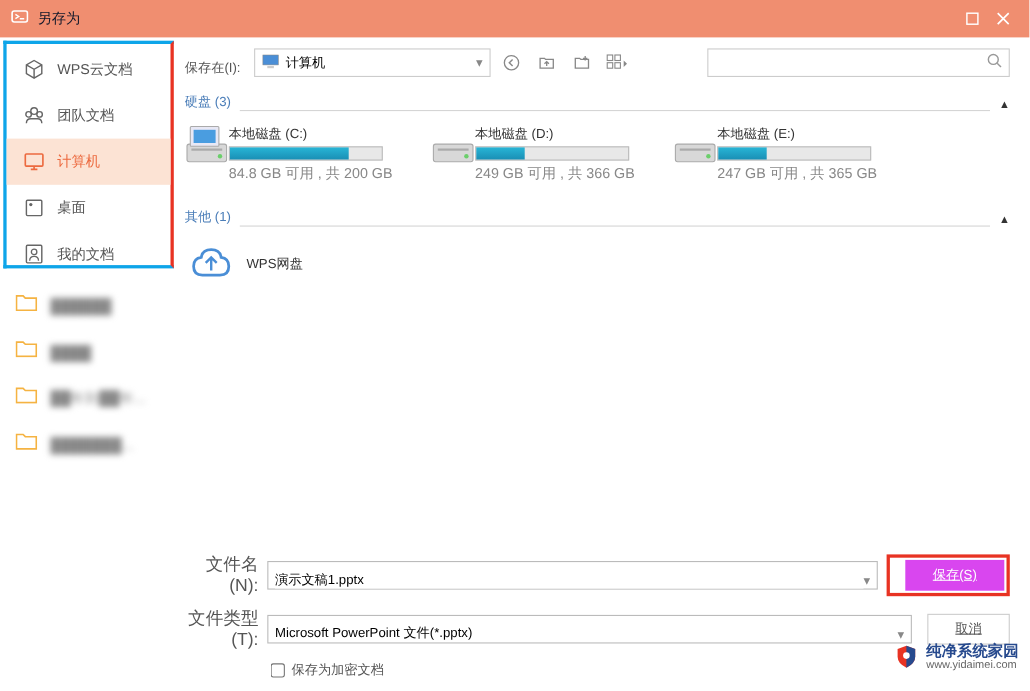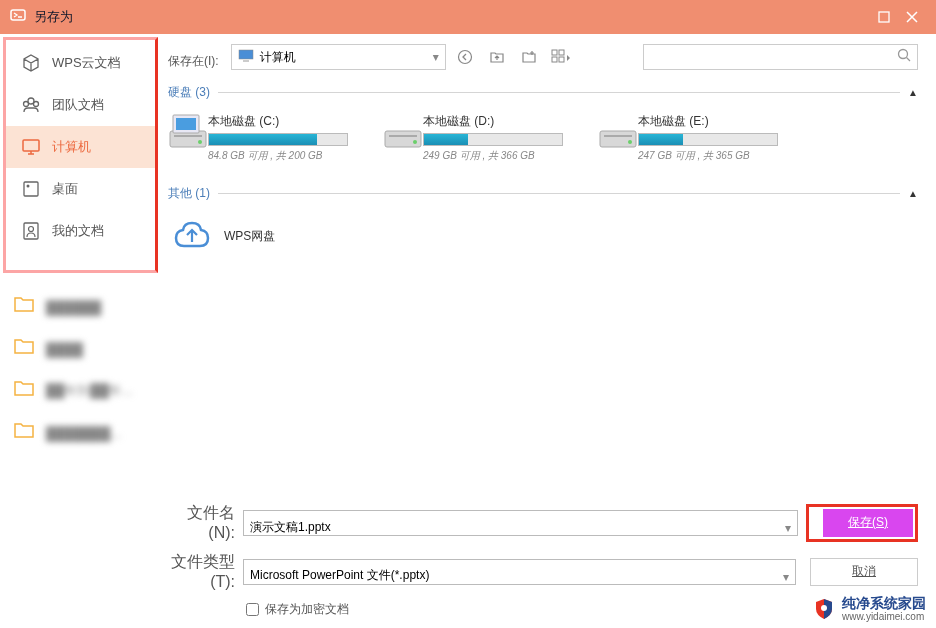--- a/index.html
+++ b/index.html
@@ -5,21 +5,21 @@
     * { margin: 0; padding: 0; box-sizing: border-box; font-family: "Microsoft YaHei", Arial, sans-serif; }
     body { width: 936px; height: 628px; background: #fff; position: relative; overflow: hidden; }
     
     .titlebar { height: 34px; background: #f08e70; display: flex; align-items: center; padding: 0 10px; color: #0f172a; }
     .titlebar-icon { margin-right: 8px; }
     .titlebar-title { flex: 1; font-size: 13px; }
     .titlebar-btn { width: 28px; height: 28px; display: flex; align-items: center; justify-content: center; cursor: pointer; }
     
     .main { display: flex; height: 594px; }
     
-    .sidebar { width: 155px; border: 3px solid #fca5a5; border-right: 3px solid #e83323; padding: 2px 0; margin: 3px 0 3px 3px; height: 236px; }
+    .sidebar { width: 155px; border: 3px solid #0ea5e9; border-right: 3px solid #e83323; padding: 2px 0; margin: 3px 0 3px 3px; height: 207px; }
     .sidebar-outer { width: 158px; display: flex; flex-direction: column; }
     .sidebar-item { display: flex; align-items: center; height: 42px; padding: 0 14px; font-size: 13px; color: #555; cursor: pointer; }
     .sidebar-item.active { background: #fce3d4; color: #ec6a3f; }
     .sidebar-item .icon { width: 22px; height: 22px; margin-right: 10px; display: flex; align-items: center; justify-content: center; }
     
     .folders { margin-top: 10px; }
     .folder-item { display: flex; align-items: center; height: 42px; padding: 0 14px; font-size: 13px; color: #888; cursor: pointer; }
     .folder-item .icon { width: 22px; height: 22px; margin-right: 10px; color: #f5b342; }
     .folder-item .label { filter: blur(3px); }
     
@@ -29,53 +29,53 @@
     .toolbar-label { font-size: 12px; color: #555; margin-right: 6px; }
     .location-select { display: flex; align-items: center; height: 26px; border: 1px solid #ccc; width: 215px; padding: 0 6px; font-size: 12px; cursor: pointer; background: #fff; }
     .location-select .comp-icon { margin-right: 6px; }
     .location-select .text { flex: 1; }
     .location-select .chev { color: #888; }
     .tool-btn { width: 26px; height: 26px; border: none; background: none; display: flex; align-items: center; justify-content: center; cursor: pointer; color: #666; }
     .search-box { margin-left: auto; display: flex; align-items: center; border: 1px solid #ccc; height: 26px; width: 275px; padding: 0 6px; }
     .search-box input { flex: 1; border: none; outline: none; font-size: 12px; }
     .search-box .search-icon { color: #999; }
     
-    .section-header { display: flex; align-items: center; font-size: 12px; color: #4a7db8; padding: 4px 0; cursor: pointer; }
+    .section-header { display: flex; align-items: flex-end; font-size: 12px; color: #4a7db8; padding: 4px 0; cursor: pointer; }
     .section-header .line { flex: 1; border-bottom: 1px solid #d5d5d5; margin-left: 8px; }
     .section-header .chev { margin-left: 8px; color: #333; font-size: 10px; }
     
     .drives { display: flex; gap: 35px; margin: 8px 0 18px 0; }
     .drive { display: flex; cursor: pointer; }
     .drive-icon { width: 40px; height: 38px; }
     .drive-info { display: flex; flex-direction: column; gap: 3px; }
     .drive-name { font-size: 12px; color: #333; }
     .drive-bar { width: 140px; height: 13px; border: 1px solid #bbb; background: #e8e8e8; position: relative; }
     .drive-bar-fill { height: 100%; background: linear-gradient(to bottom, #28b5d6, #1a8fb5); }
-    .drive-size { font-size: 10px; color: #888; font-style: italic; }
+    .drive-size { font-size: 13px; color: #888; }
     
     .others { display: flex; gap: 12px; margin: 8px 0; align-items: center; }
     .other-item { display: flex; align-items: center; gap: 12px; cursor: pointer; padding: 4px; }
     .cloud-icon { width: 40px; height: 36px; }
     .other-label { font-size: 12px; color: #333; }
     
     .spacer { flex: 1; }
     
     .bottom { padding-bottom: 10px; }
     .form-row { display: flex; align-items: center; margin-bottom: 10px; }
     .form-label { font-size: 16px; color: #555; width: 75px; text-align: right; padding-right: 8px; }
     .form-input { flex: 1; height: 26px; border: 1px solid #bbb; display: flex; align-items: flex-end; padding: 0 6px; font-size: 12px; background: #fff; }
     .form-input input { flex: 1; border: none; outline: none; font-size: 12px; }
     .form-input .chev { color: #888; cursor: pointer; }
     .save-btn { width: 90px; height: 28px; background: #d946ef; color: #fff; border: none; font-size: 12px; margin-left: 12px; cursor: pointer; text-decoration: underline; }
     .save-wrap { border: 3px solid #e83323; padding: 2px; margin-left: 8px; }
-    .cancel-btn { width: 108px; height: 28px; background: #fff; border: 1px solid #ccc; font-size: 12px; margin-left: 14px; cursor: pointer; text-decoration: underline; color: #555; }
+    .cancel-btn { width: 75px; height: 28px; background: #fff; border: 1px solid #ccc; font-size: 12px; margin-left: 14px; cursor: pointer; text-decoration: underline; color: #555; }
     .checkbox-row { display: flex; align-items: center; margin-left: 78px; margin-top: 6px; font-size: 12px; color: #555; }
     .checkbox-row input { margin-right: 6px; }
     
-    .watermark { position: absolute; bottom: 6px; right: 10px; display: flex; align-items: center; gap: 6px; font-size: 12px; }
+    .watermark { position: absolute; bottom: 18px; right: 10px; display: flex; align-items: center; gap: 6px; font-size: 12px; }
     .watermark-icon { width: 24px; height: 24px; }
     .watermark-text { display: flex; flex-direction: column; line-height: 1.1; }
     .watermark-main { font-weight: bold; color: #274a8e; font-size: 14px; }
     .watermark-sub { font-size: 10px; color: #666; }
   </style>
 </head>
 <body>
 
 <div class="titlebar">
   <span class="titlebar-icon">

